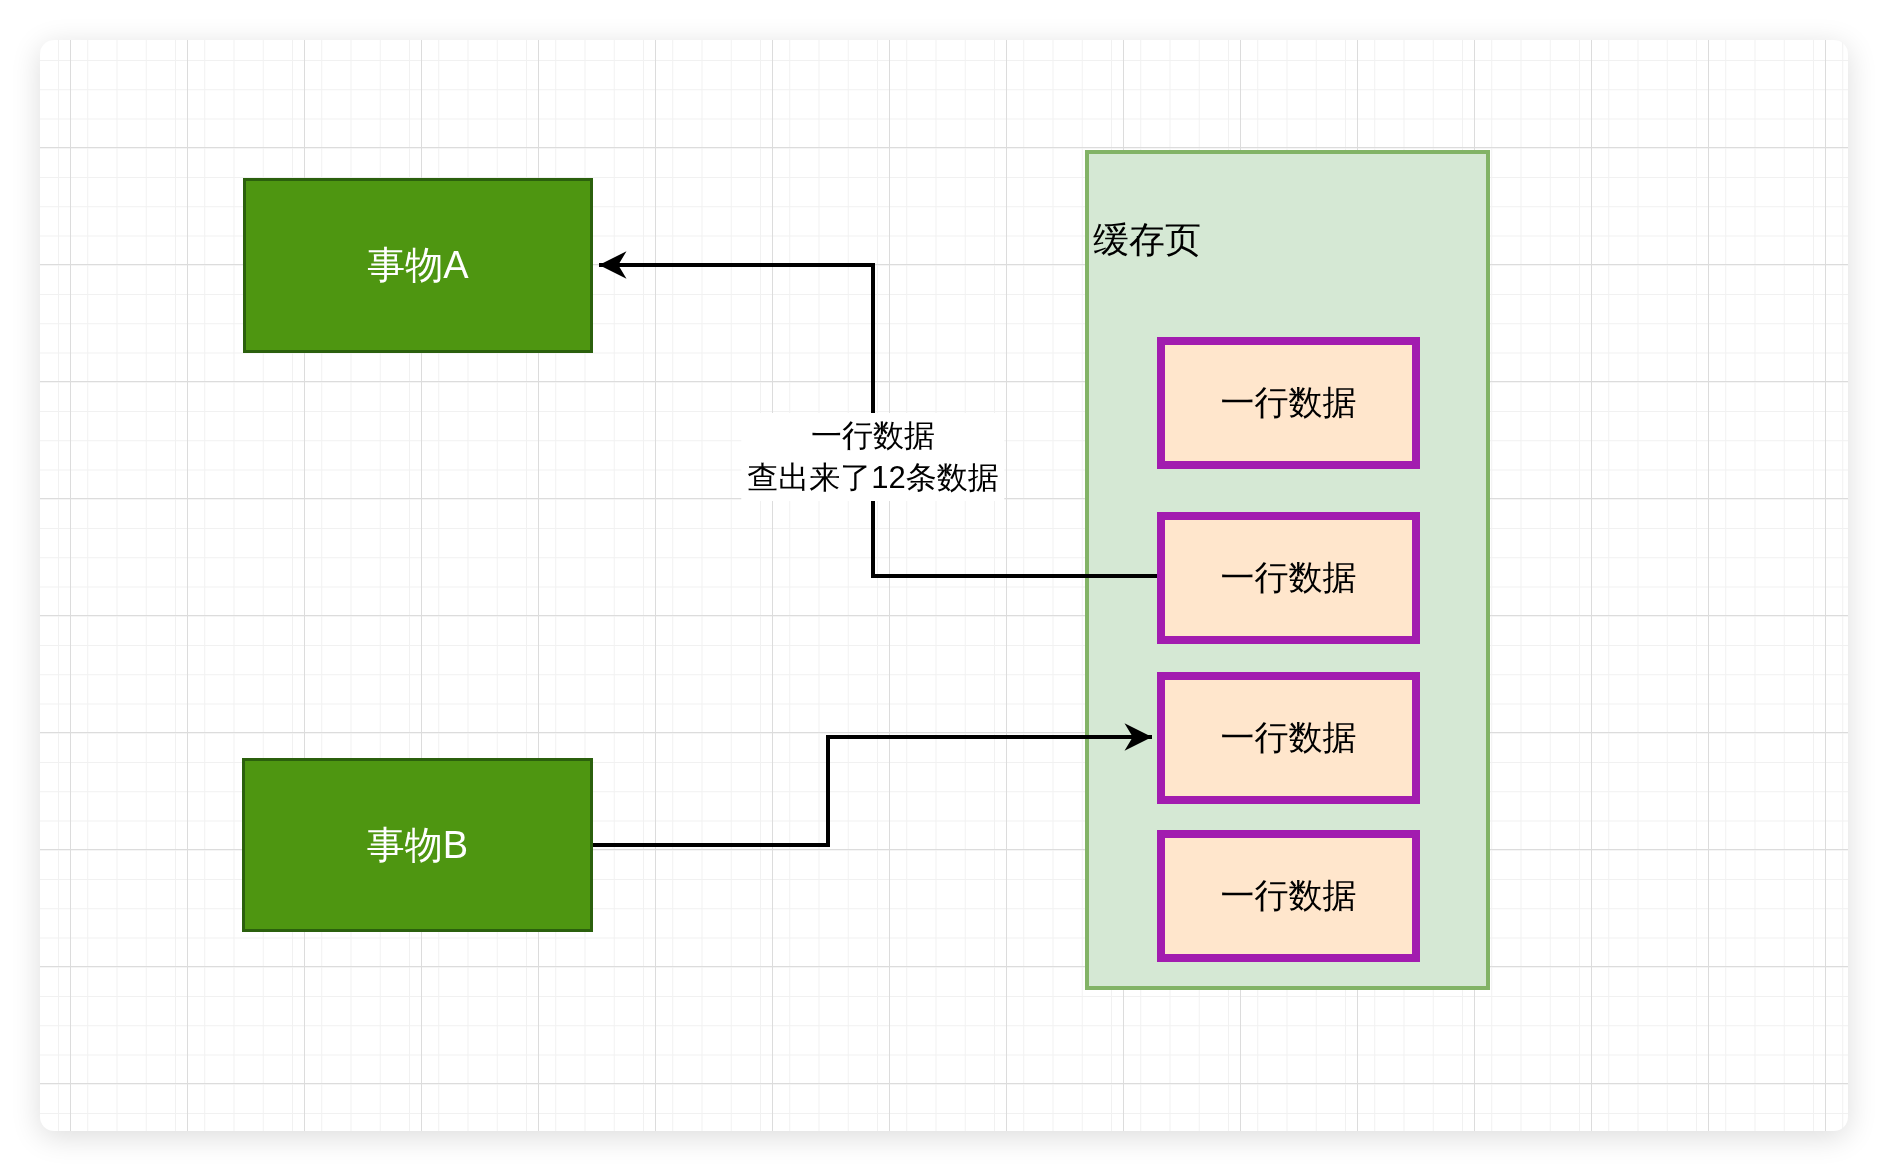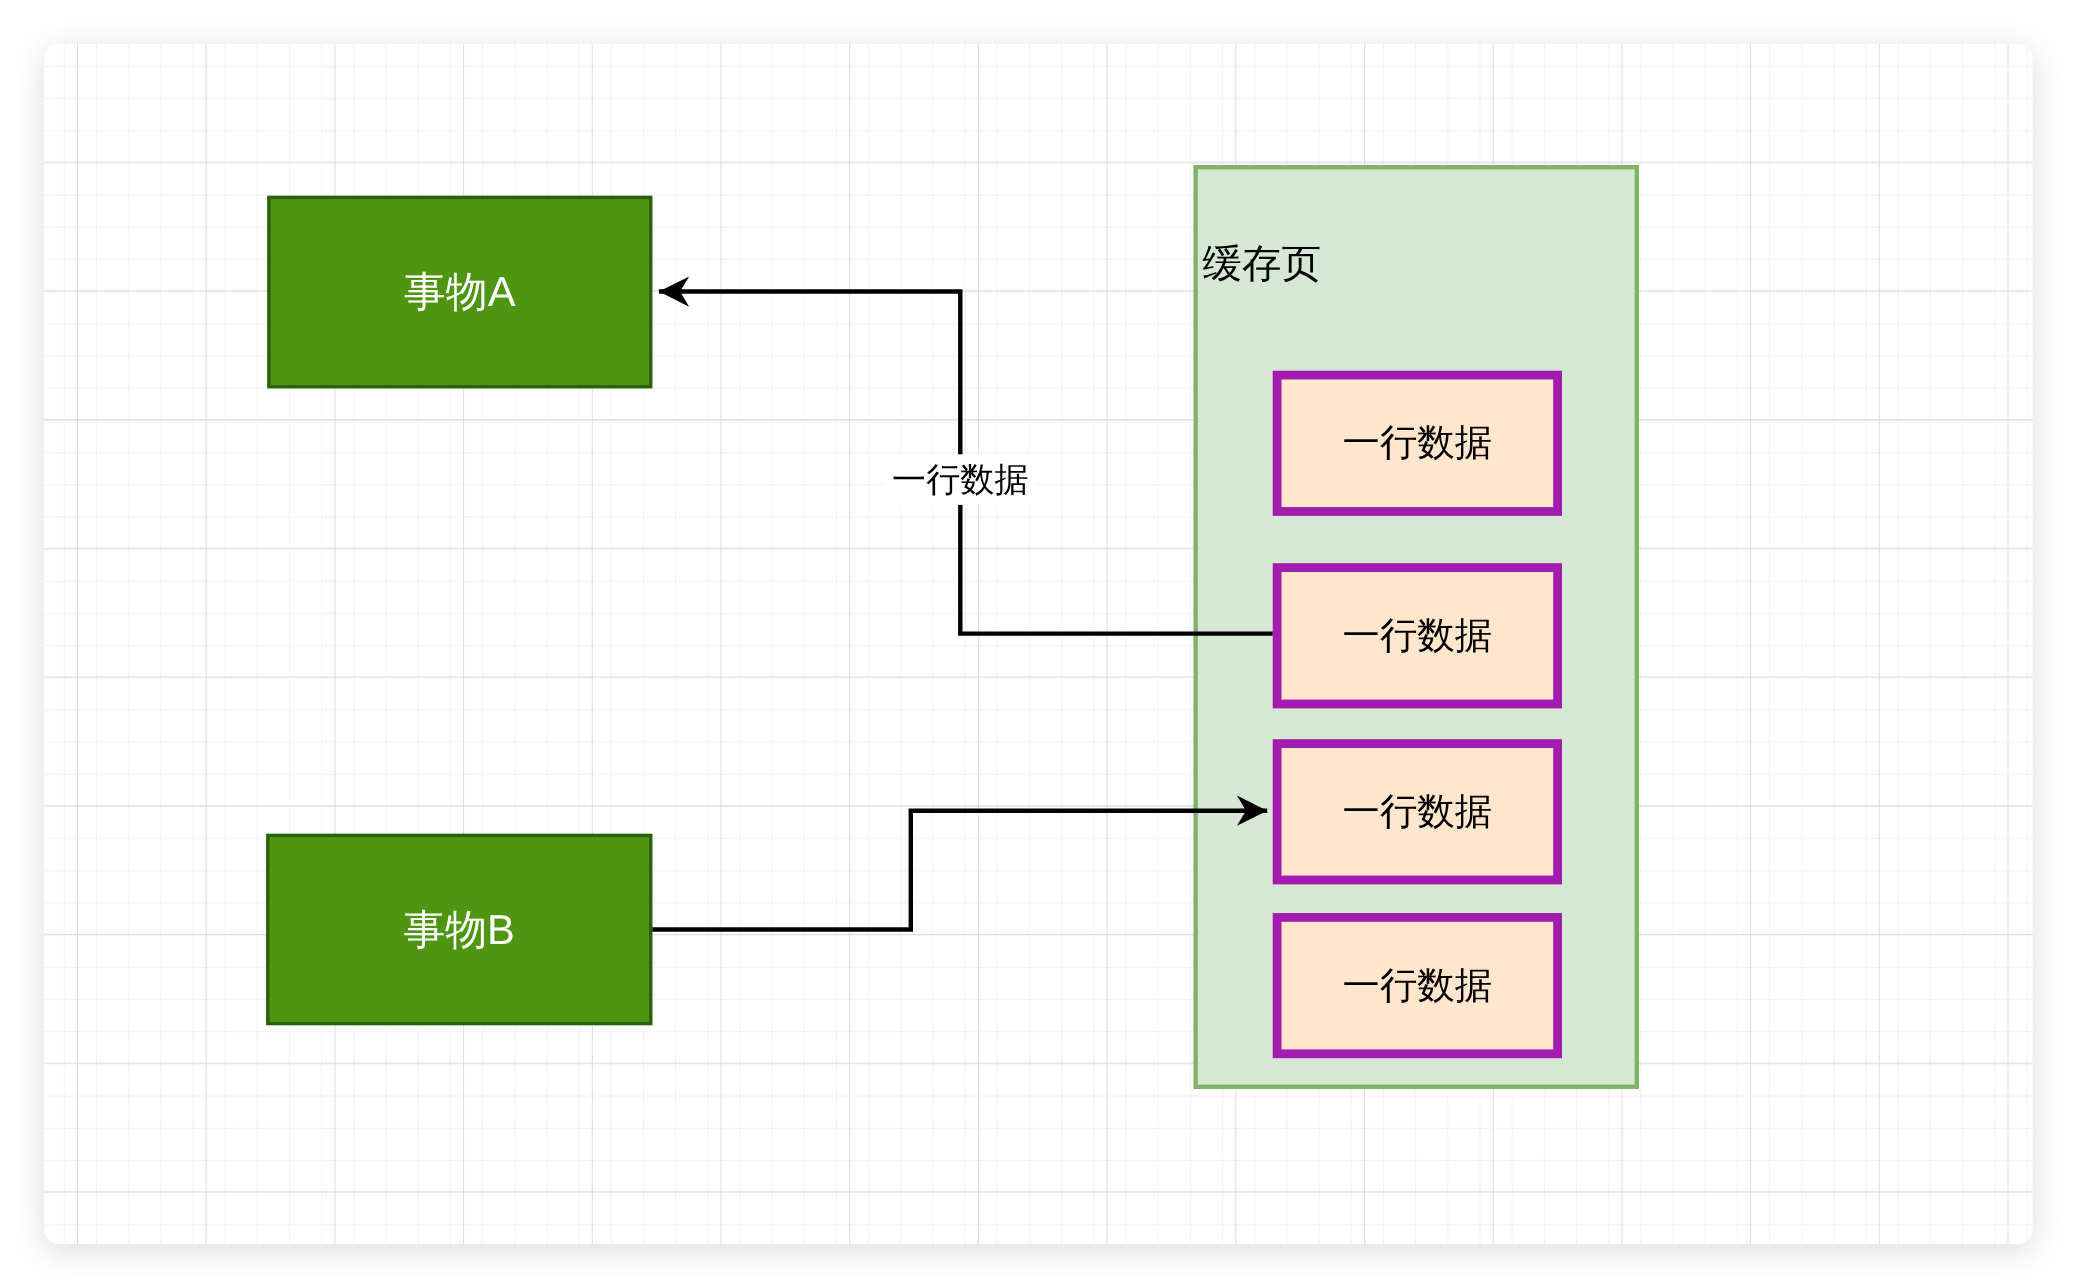--- a/index.html
+++ b/index.html
@@ -158,15 +158,16 @@
       </marker>
     </defs>
 
     <polyline points="1157,576 873,576 873,265 599,265" marker-end="url(#arrowhead)"></polyline>
 
     <polyline points="593,845 828,845 828,737 1152,737" marker-end="url(#arrowhead)"></polyline>
   </svg>
 
   <div class="edge-label">
     <div>一行数据</div>
+    <div>查出来了12条数据</div>
   </div>
 
 </div>
 
 </body></html>

